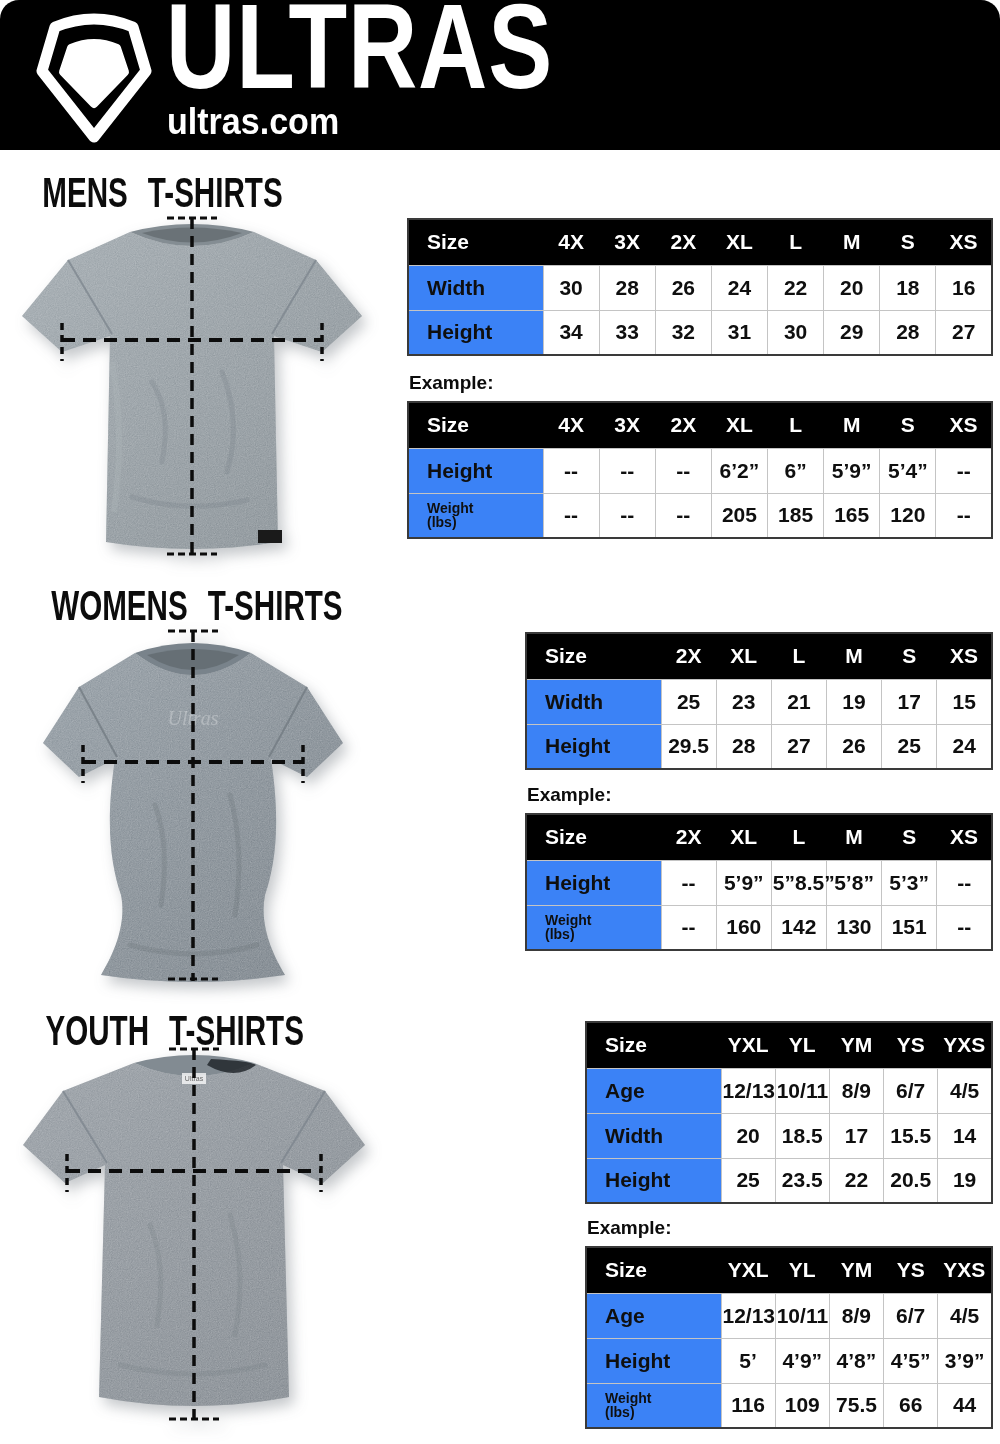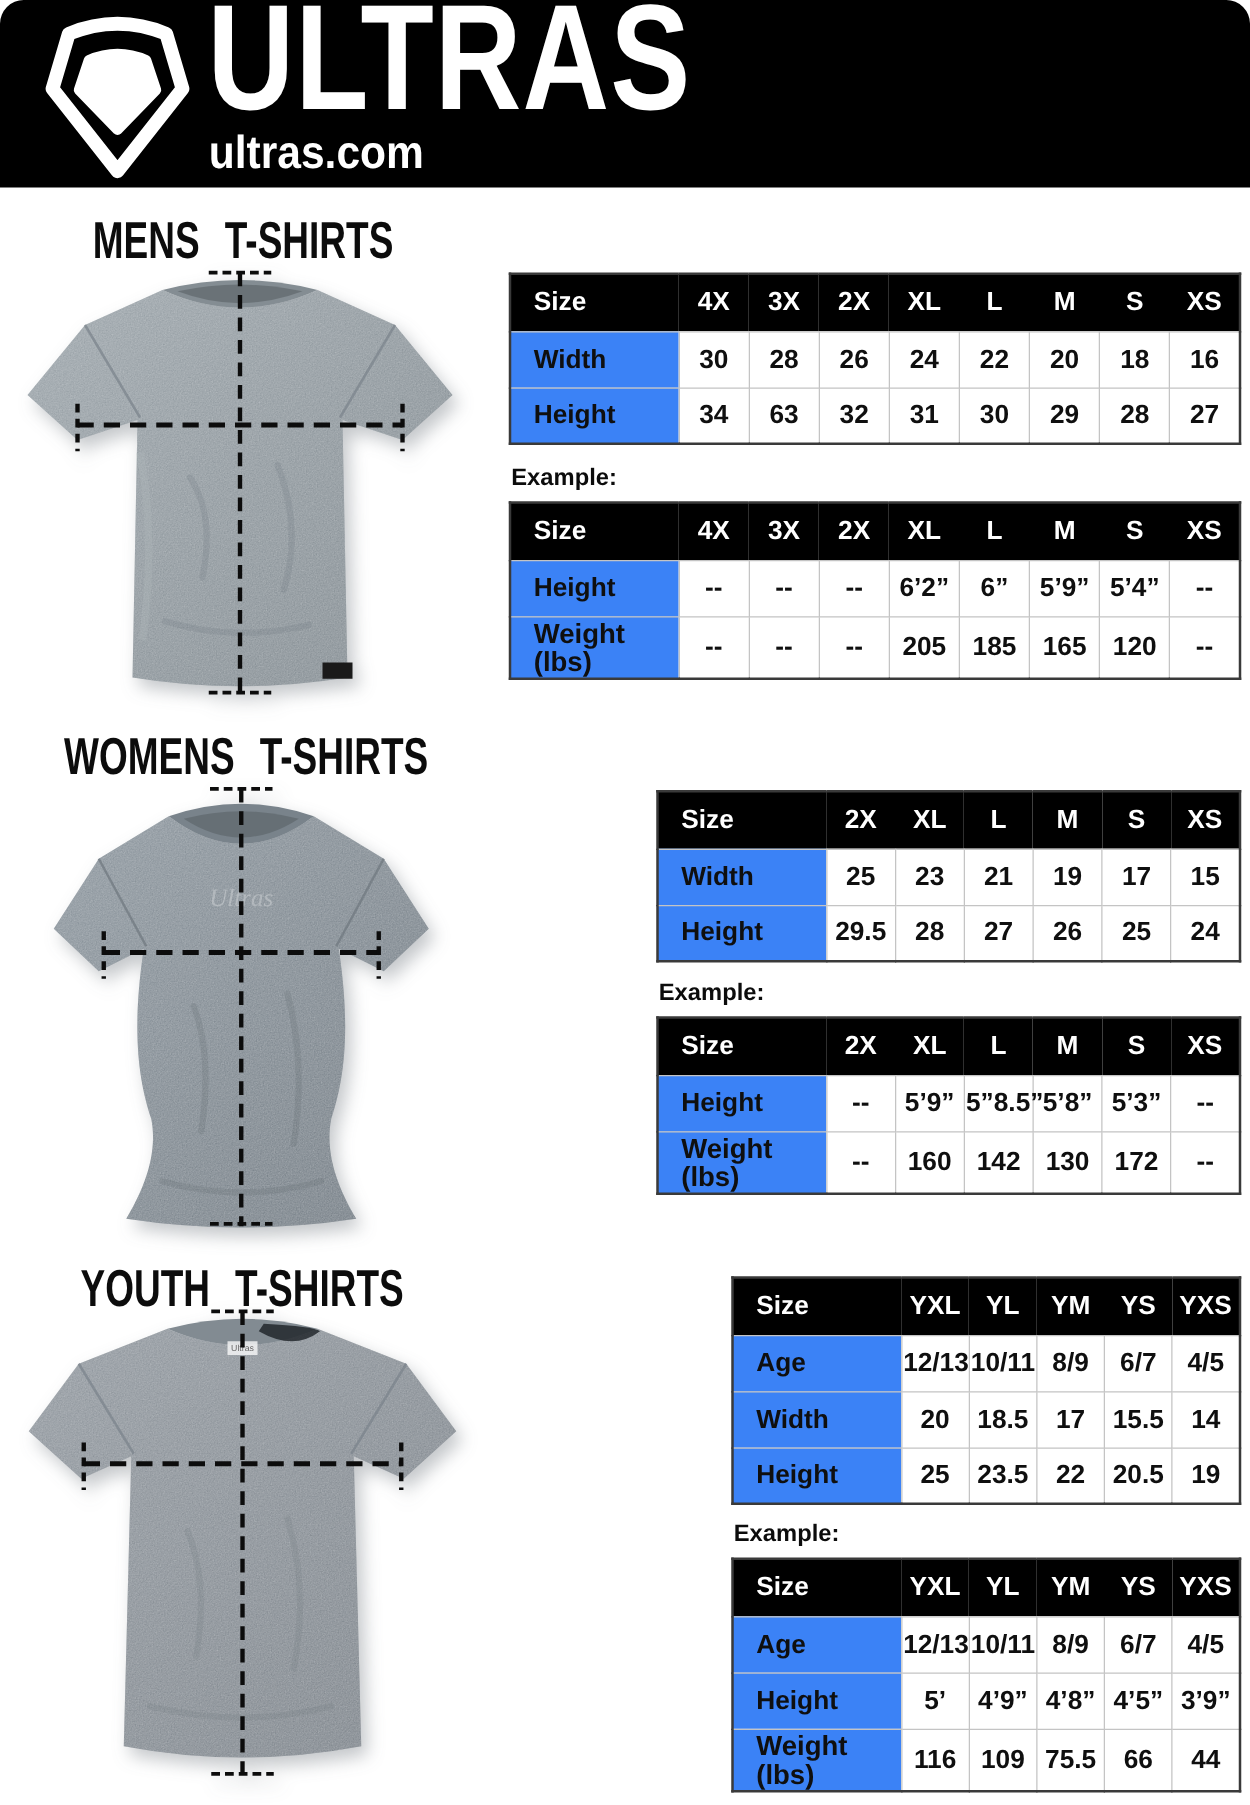--- a/index.html
+++ b/index.html
@@ -8,21 +8,21 @@
 
   
   .topbar{position:absolute;left:0;top:0;width:1000px;height:150px;background:#000;}
   .logo-svg{position:absolute;left:33px;top:7px;}
   .brand{position:absolute;left:166px;top:-14px;font-size:120px;font-weight:bold;color:#fff;
          line-height:1;letter-spacing:1px;transform:scaleX(0.80);transform-origin:left top;white-space:nowrap;}
   .domain{position:absolute;left:167px;top:101px;font-size:37px;font-weight:bold;color:#fff;
           transform:scaleX(0.92);transform-origin:left top;white-space:nowrap;}
 
   
-  .sec-title{position:absolute;left:0;width:388px;margin:0;text-align:center;color:#0c0c0c;}
+  .sec-title{position:absolute;left:0;width:388px;margin:0;color:#0c0c0c;}
   .cond{display:inline-block;font-size:40px;font-weight:bold;white-space:nowrap;
         word-spacing:16px;transform:scale(0.74,1.04);transform-origin:center top;}
 
   
   .shirt{position:absolute;filter:drop-shadow(5px 7px 7px rgba(60,70,80,0.30));}
 
   
   .tables{position:absolute;}
   table.size-table{width:100%;border-collapse:collapse;table-layout:fixed;
                    border:2px solid #3a3a3a;}
@@ -31,21 +31,21 @@
   table.size-table thead th{background:#000;color:#fff;font-size:21px;font-weight:bold;
                             text-align:center;border:none;}
   table.size-table th.lbl{text-align:left;padding-left:18px;width:115px;margin-top:22px;}
   table.size-table tbody th{border:1px solid #c4c4c4;font-size:21px;font-weight:bold;
                             color:#0f0f0f;background:#3b82f6;vertical-align:middle;}
   table.size-table td{border:1px solid #c4c4c4;text-align:center;font-size:21px;
                       font-weight:bold;color:#0f0f0f;background:#fff;vertical-align:middle;}
   td.sm-text{font-size:18px;}
   td.xs-text{font-size:15px;}
   th.two-line{font-size:17px;line-height:1.05;}
-  th.two-line div{font-size:22px;}
+  th.two-line div{font-size:14px;}
   .example{font-size:19px;font-weight:bold;margin:16px 0 7px 2px;color:#0c0c0c;}
 </style>
 </head>
 <body>
 
 <div class="page">
 
   <svg width="0" height="0" style="position:absolute" aria-hidden="true">
     <defs>
       <linearGradient id="g-mens" x1="0" y1="0" x2="1" y2="1">
@@ -124,21 +124,21 @@
               <td>26</td>
               <td>24</td>
               <td>22</td>
               <td>20</td>
               <td>18</td>
               <td>16</td>
             </tr>
             <tr>
               <th class="lbl">Height</th>
               <td>34</td>
-              <td>63</td>
+              <td>33</td>
               <td>32</td>
               <td>31</td>
               <td>30</td>
               <td>29</td>
               <td>28</td>
               <td>27</td>
             </tr>
           </tbody>
         </table>
       <div class="example">Example:</div>
@@ -269,21 +269,21 @@
             </tr>
             <tr>
               <th class="lbl two-line">
                 <div>Weight</div>
                 <div>(lbs)</div>
               </th>
               <td>--</td>
               <td>160</td>
               <td>142</td>
               <td>130</td>
-              <td>172</td>
+              <td>151</td>
               <td>--</td>
             </tr>
           </tbody>
         </table>
     </div>
   </section>
 
   <section>
     <h2 class="sec-title" style="top:1008px">
       <span class="cond">YOUTH T-SHIRTS</span>

